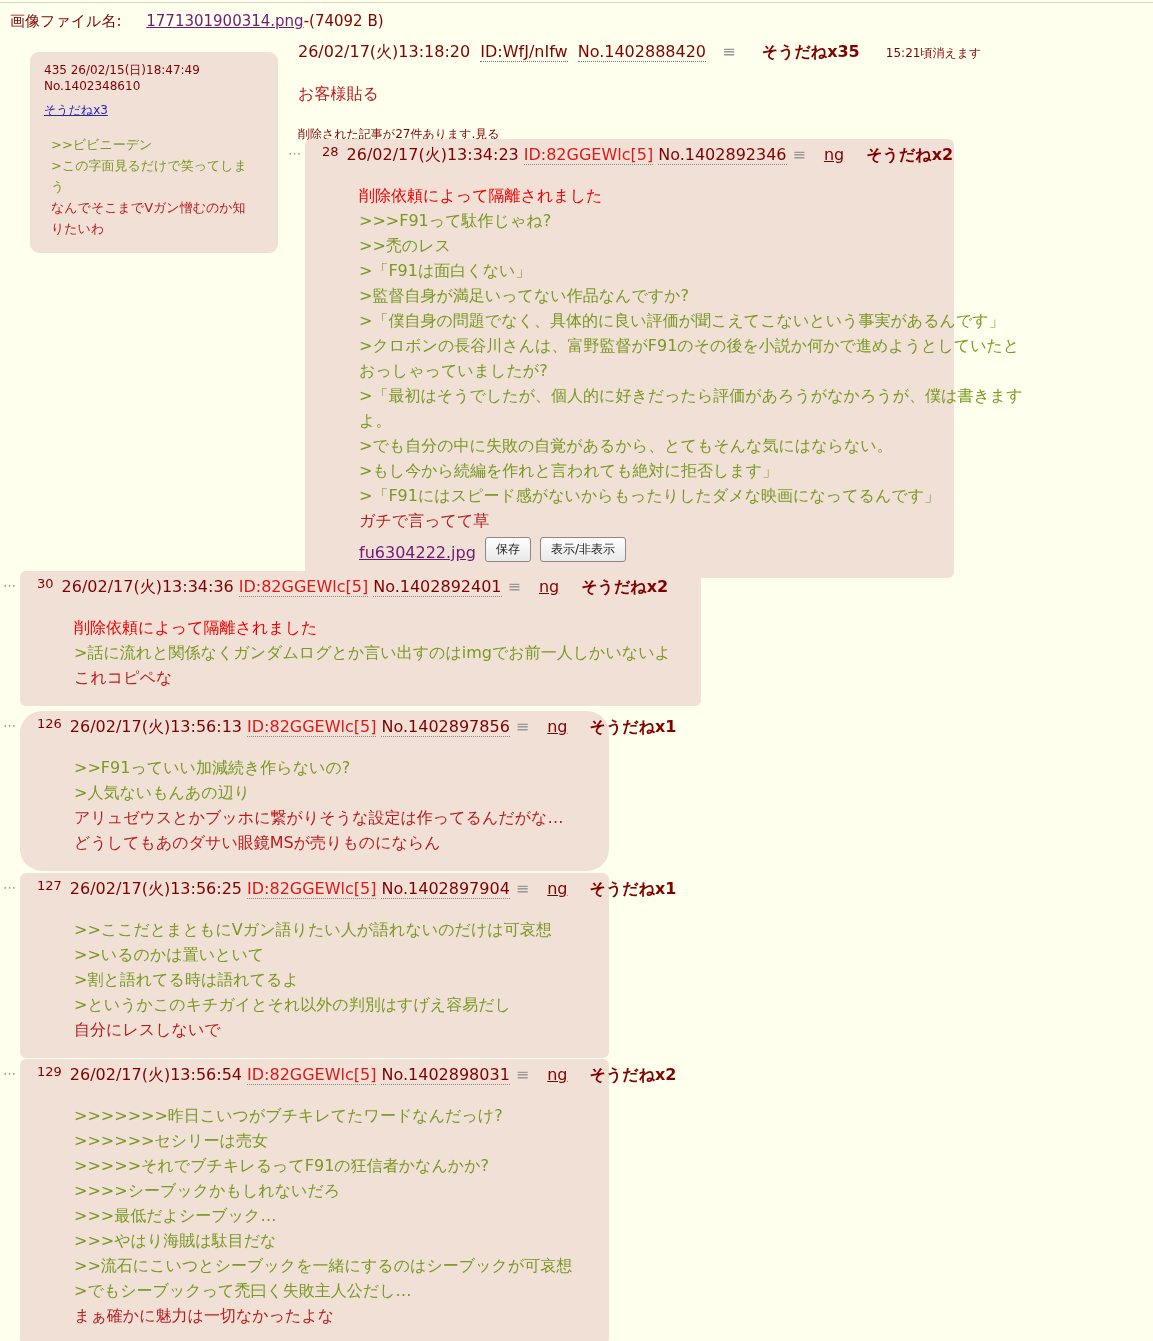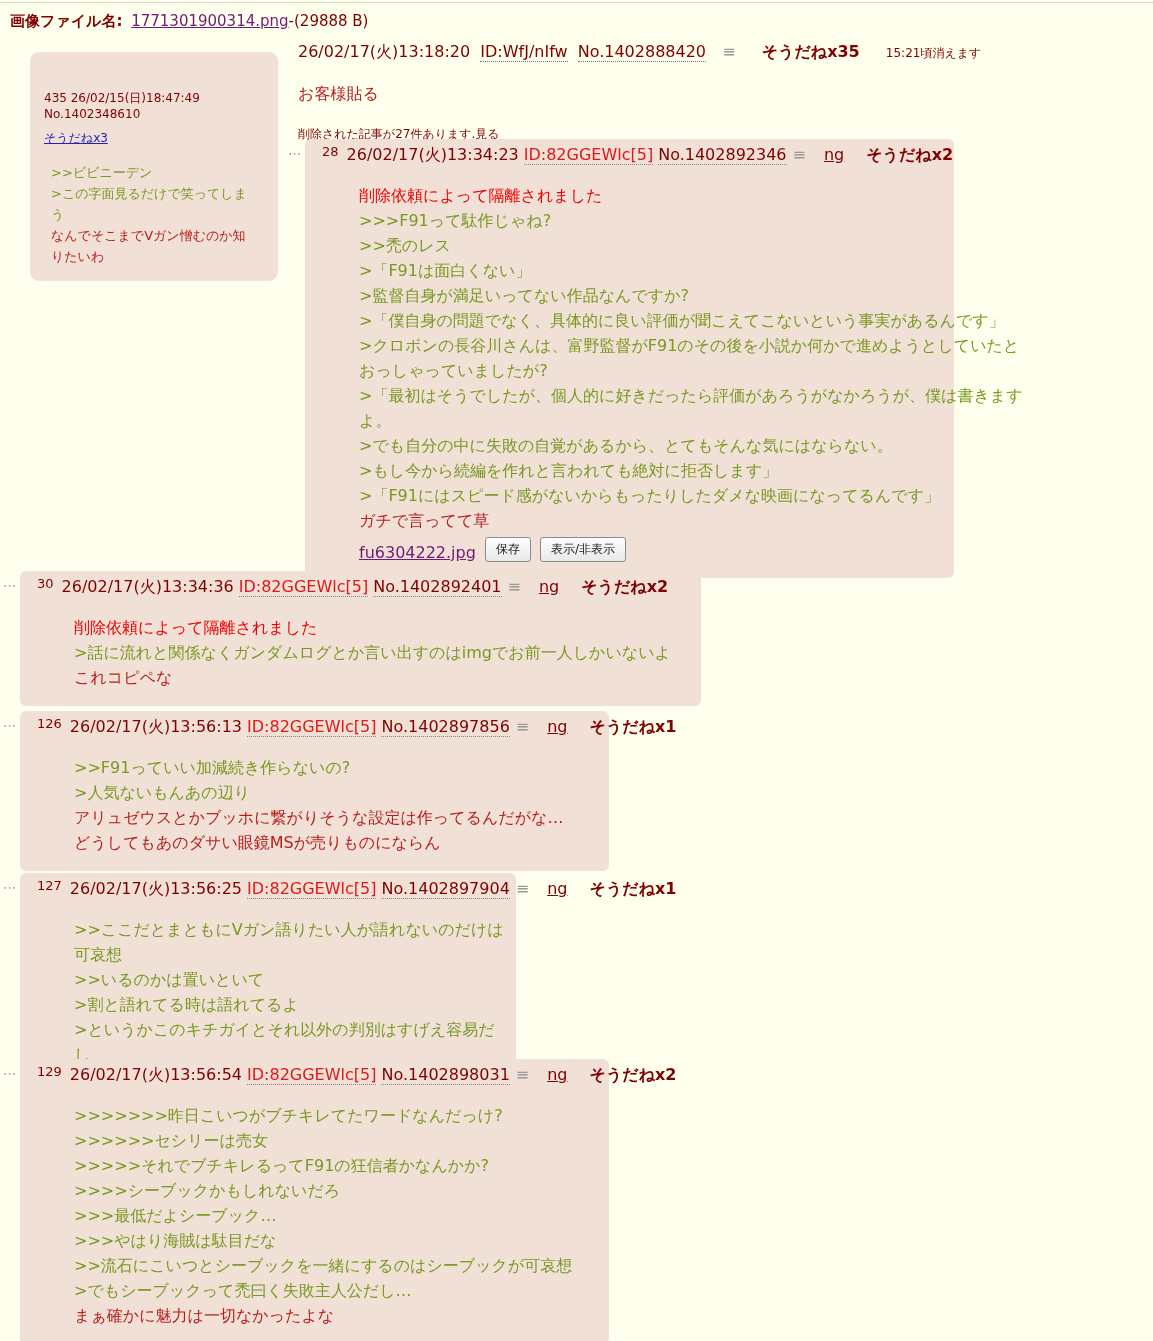--- a/index.html
+++ b/index.html
@@ -6,29 +6,29 @@
   body {
     width:1153px; height:1341px; position:relative; overflow:hidden;
     background:#FFFFEE; color:#800000;
     font-family:"DejaVu Sans", sans-serif;
     font-size:16px;
   }
   .top-rule { position:absolute; top:2px; left:0; width:100%; border-top:1px solid #d8d8c8; }
 
   
   .filename-line { position:absolute; left:10px; top:12px; font-size:15px; }
-  .filename-label { font-weight:bold; margin-right:4px; }
+  .filename-label { font-weight:normal; margin-right:20px; }
   .blue-link { color:#701a75; text-decoration:underline; cursor:pointer; }
 
   
   .qpopup {
     position:absolute; left:30px; top:52px; width:248px; box-sizing:border-box;
     background:#F0E0D6; border-radius:9px; padding:10px 13px 14px 14px;
   }
-  .qhead { font-size:12px; line-height:16px;margin-top:28px; }
+  .qhead { font-size:12px; line-height:16px; }
   .qsoudane { display:inline-block; font-size:12px; color:#2222bb; text-decoration:underline; cursor:pointer; margin-top:8px; }
   .qbody { margin:15px 16px 0 7px; font-size:13px; line-height:21px; }
 
   
   .op { position:absolute; left:298px; top:42px; }
   .op-head { font-size:16px; white-space:nowrap; }
   .op-head > span { margin-right:5px; }
   .dotted { border-bottom:1px dotted #777; }
   .menu-glyph { color:#999; margin:0 6px; cursor:pointer; }
   .soudane-b { font-weight:bold; margin-left:16px; cursor:pointer; }
@@ -54,32 +54,32 @@
   .ln-plain  { color:#b91c1c; }
   .rfile { margin:4px 0 0 37px; display:flex; align-items:flex-end; gap:9px; font-size:16px; }
   .btn {
     font-size:12px; font-family:"DejaVu Sans", sans-serif; color:#222;
     background:linear-gradient(#fefefe,#e9e9e9); border:1px solid #8a8a8a;
     border-radius:3px; padding:3px 10px; cursor:pointer;
   }
 
   .r0 { left:288px; top:139px; } .r0 .rbox { width:649px; } .r0 .rbody { width:668px; }
   .r1 { left:3px;  top:571px; } .r1 .rbox { width:681px; }
-  .r2 { left:3px;  top:711px; } .r2 .rbox { width:589px; }
-  .r3 { left:3px;  top:873px; } .r3 .rbox { width:496px; }
+  .r2 { left:3px;  top:711px; } .r2 .rbox { width:589px;border-radius:22px; }
+  .r3 { left:3px;  top:873px; } .r3 .rbox { width:589px; }
   .r4 { left:3px;  top:1059px; } .r4 .rbox { width:589px; }
 </style>
 </head>
 <body>
 
 <div class="top-rule"></div>
 
 <div class="filename-line">
   <span class="filename-label">画像ファイル名:</span>
-  <a class="blue-link">1771301900314.png</a><span>-(29888 B)</span>
+  <a class="blue-link">1771301900314.png</a><span>-(74092 B)</span>
 </div>
 
 <div class="qpopup">
   <div class="qhead">
     <span>435</span>
     <span>26/02/15(日)18:47:49</span>
     <span>No.1402348610</span>
   </div>
   <a class="qsoudane">そうだねx3</a>
   <div class="qbody">

